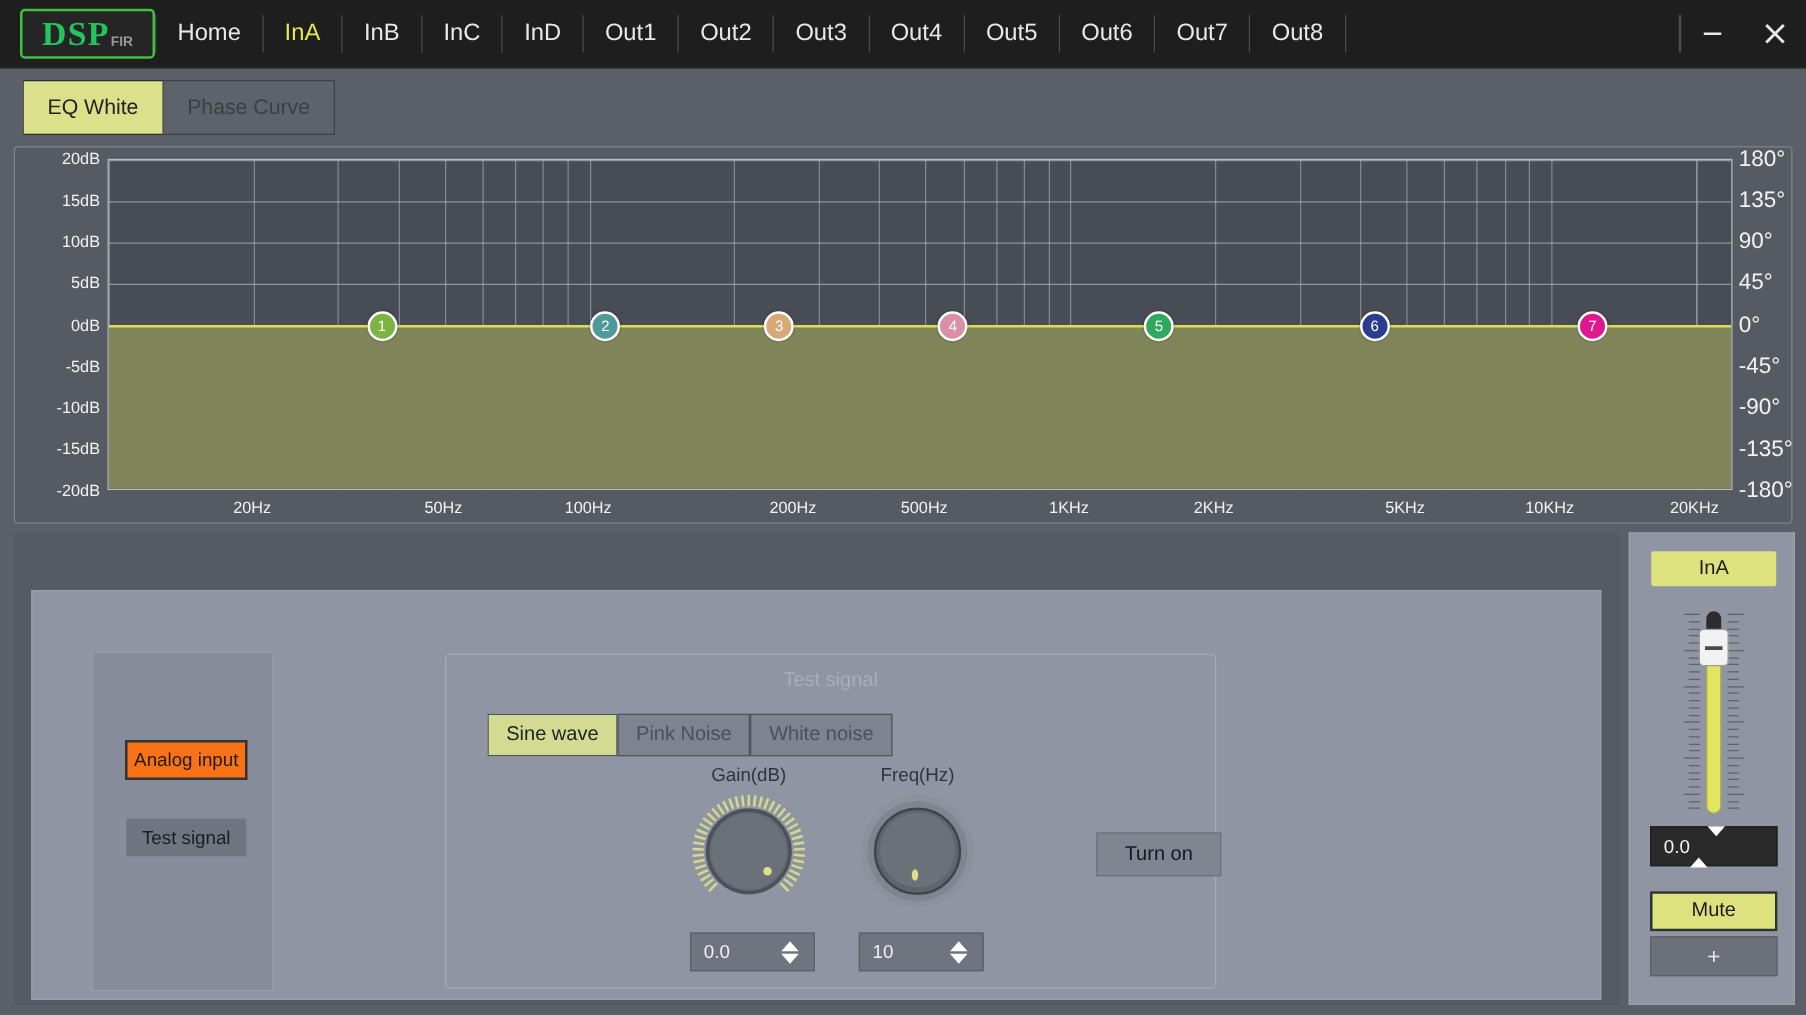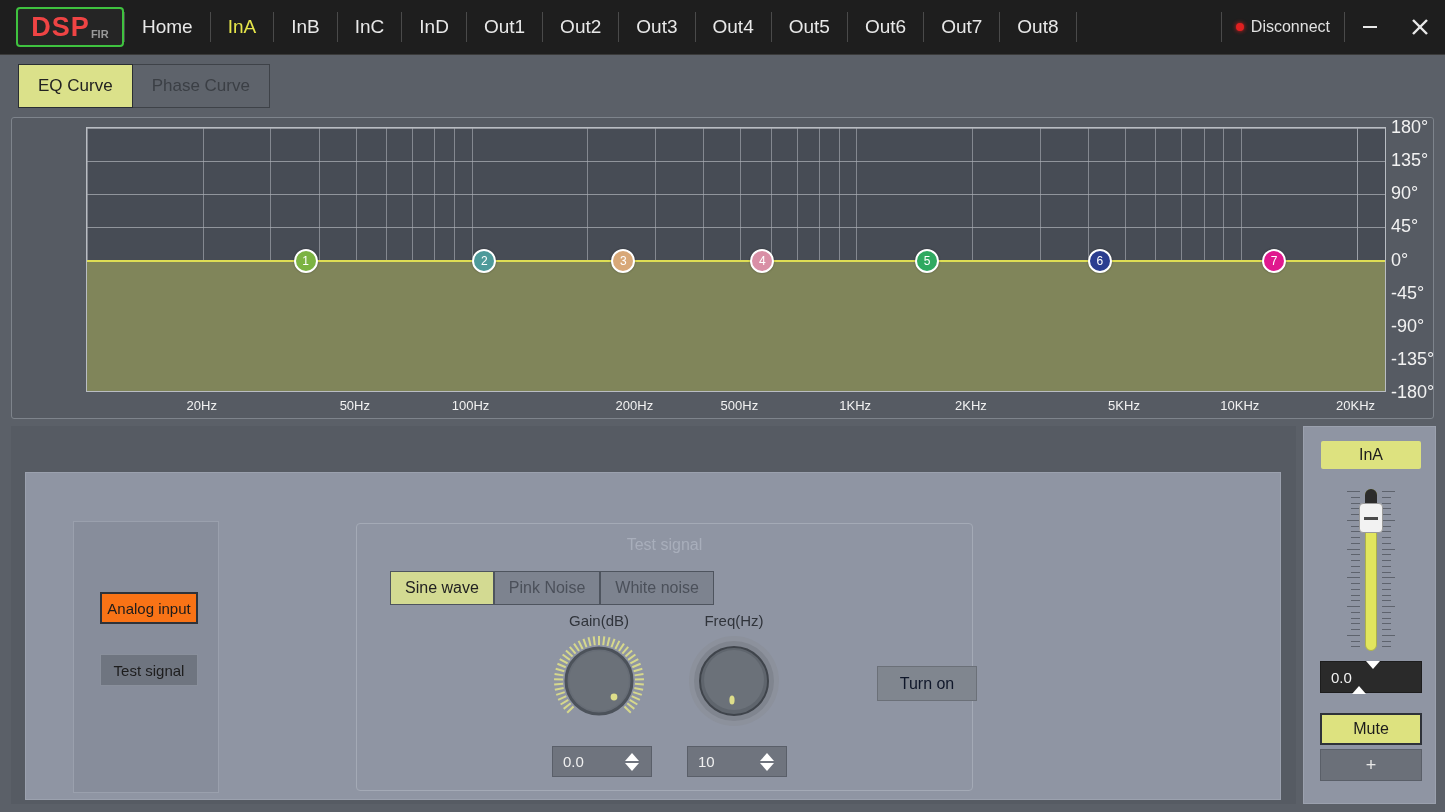--- a/index.html
+++ b/index.html
@@ -14,22 +14,22 @@
   #topbar {
     position: absolute; left: 0; top: 0; width: 1445px; height: 55px;
     background: #1e1e1e; display: flex; align-items: stretch;
     border-bottom: 1px solid #3a3a3a;
   }
   #logo-box {
     width: 108px; margin: 7px 0 7px 16px; border: 2px solid #3fc23f;
     border-radius: 4px; background: #252525;
     display: flex; align-items: center; justify-content: center;
   }
-  .logo-dsp { font-size: 27px; font-weight: bold; color: #ef4444;
-    font-family: Liberation Sans, sans-serif; letter-spacing: 1px; }
+  .logo-dsp { font-size: 27px; font-weight: bold; color: #22c55e;
+    font-family: Liberation Serif, serif; letter-spacing: 1px; }
   .logo-fir { font-size: 11px; font-weight: bold; color: #9a9a9a;
     align-self: flex-end; margin: 0 0 5px 1px; }
   .navsep { width: 1px; background: #4a4a4a; margin: 12px 0; }
   .navitem {
     display: flex; align-items: center; justify-content: center;
     padding: 0 17px; font-size: 19px; color: #e8e8e8; cursor: pointer;
     white-space: nowrap;
   }
   .navitem.active { color: #e6e64a; }
   #disconnect {
@@ -240,41 +240,37 @@
         <div class="navsep"></div>
         <div class="navitem">Out6</div>
         <div class="navsep"></div>
         <div class="navitem">Out7</div>
         <div class="navsep"></div>
         <div class="navitem">Out8</div>
         <div class="navsep"></div>
       </div>
     <div style="flex:1"></div>
     <div class="navsep"></div>
-    <div id="disconnect">
-      <span class="led"></span>
-      <span>Disconnect</span>
-    </div>
     <div class="navsep"></div>
     <div class="wbtn">
       <svg width="24" height="24" viewBox="0 0 24 24">
           <line x1="5" y1="12" x2="19" y2="12" stroke="#e8e8e8" stroke-width="2"></line>
         </svg>
     </div>
     <div class="wbtn">
       <svg width="24" height="24" viewBox="0 0 24 24">
           <line x1="5" y1="5" x2="19" y2="19" stroke="#e8e8e8" stroke-width="2.4"></line>
           <line x1="19" y1="5" x2="5" y2="19" stroke="#e8e8e8" stroke-width="2.4"></line>
         </svg>
     </div>
   </div>
 
   <div id="curvebar">
     <div id="curvetabs">
-        <div class="ctab on">EQ Curve</div>
+        <div class="ctab on">EQ White</div>
         <div class="ctab off">Phase Curve</div>
       </div>
     <div id="statusrow">
         <div class="pair">
           <span>Current EQ point:</span>
           <span>00</span>
         </div>
         <div class="pair">
           <span>Freq:</span>
           <span>000</span>
@@ -288,20 +284,31 @@
           <span>000</span>
         </div>
         <div class="pair">
           <span>Type:</span>
           <span>000</span>
         </div>
       </div>
   </div>
 
   <div id="graphwrap">
+    <div id="yaxis">
+        <div class="ylab" style="top: 0px;">20dB</div>
+        <div class="ylab" style="top: 33.125px;">15dB</div>
+        <div class="ylab" style="top: 66.25px;">10dB</div>
+        <div class="ylab" style="top: 99.375px;">5dB</div>
+        <div class="ylab" style="top: 132.5px;">0dB</div>
+        <div class="ylab" style="top: 165.625px;">-5dB</div>
+        <div class="ylab" style="top: 198.75px;">-10dB</div>
+        <div class="ylab" style="top: 231.875px;">-15dB</div>
+        <div class="ylab" style="top: 265px;">-20dB</div>
+      </div>
     <div id="raxis">
         <div class="rlab" style="top: 0px;">180°</div>
         <div class="rlab" style="top: 33.125px;">135°</div>
         <div class="rlab" style="top: 66.25px;">90°</div>
         <div class="rlab" style="top: 99.375px;">45°</div>
         <div class="rlab" style="top: 132.5px;">0°</div>
         <div class="rlab" style="top: 165.625px; text-align: center;">-45°</div>
         <div class="rlab" style="top: 198.75px;">-90°</div>
         <div class="rlab" style="top: 231.875px;">-135°</div>
         <div class="rlab" style="top: 265px;">-180°</div>

